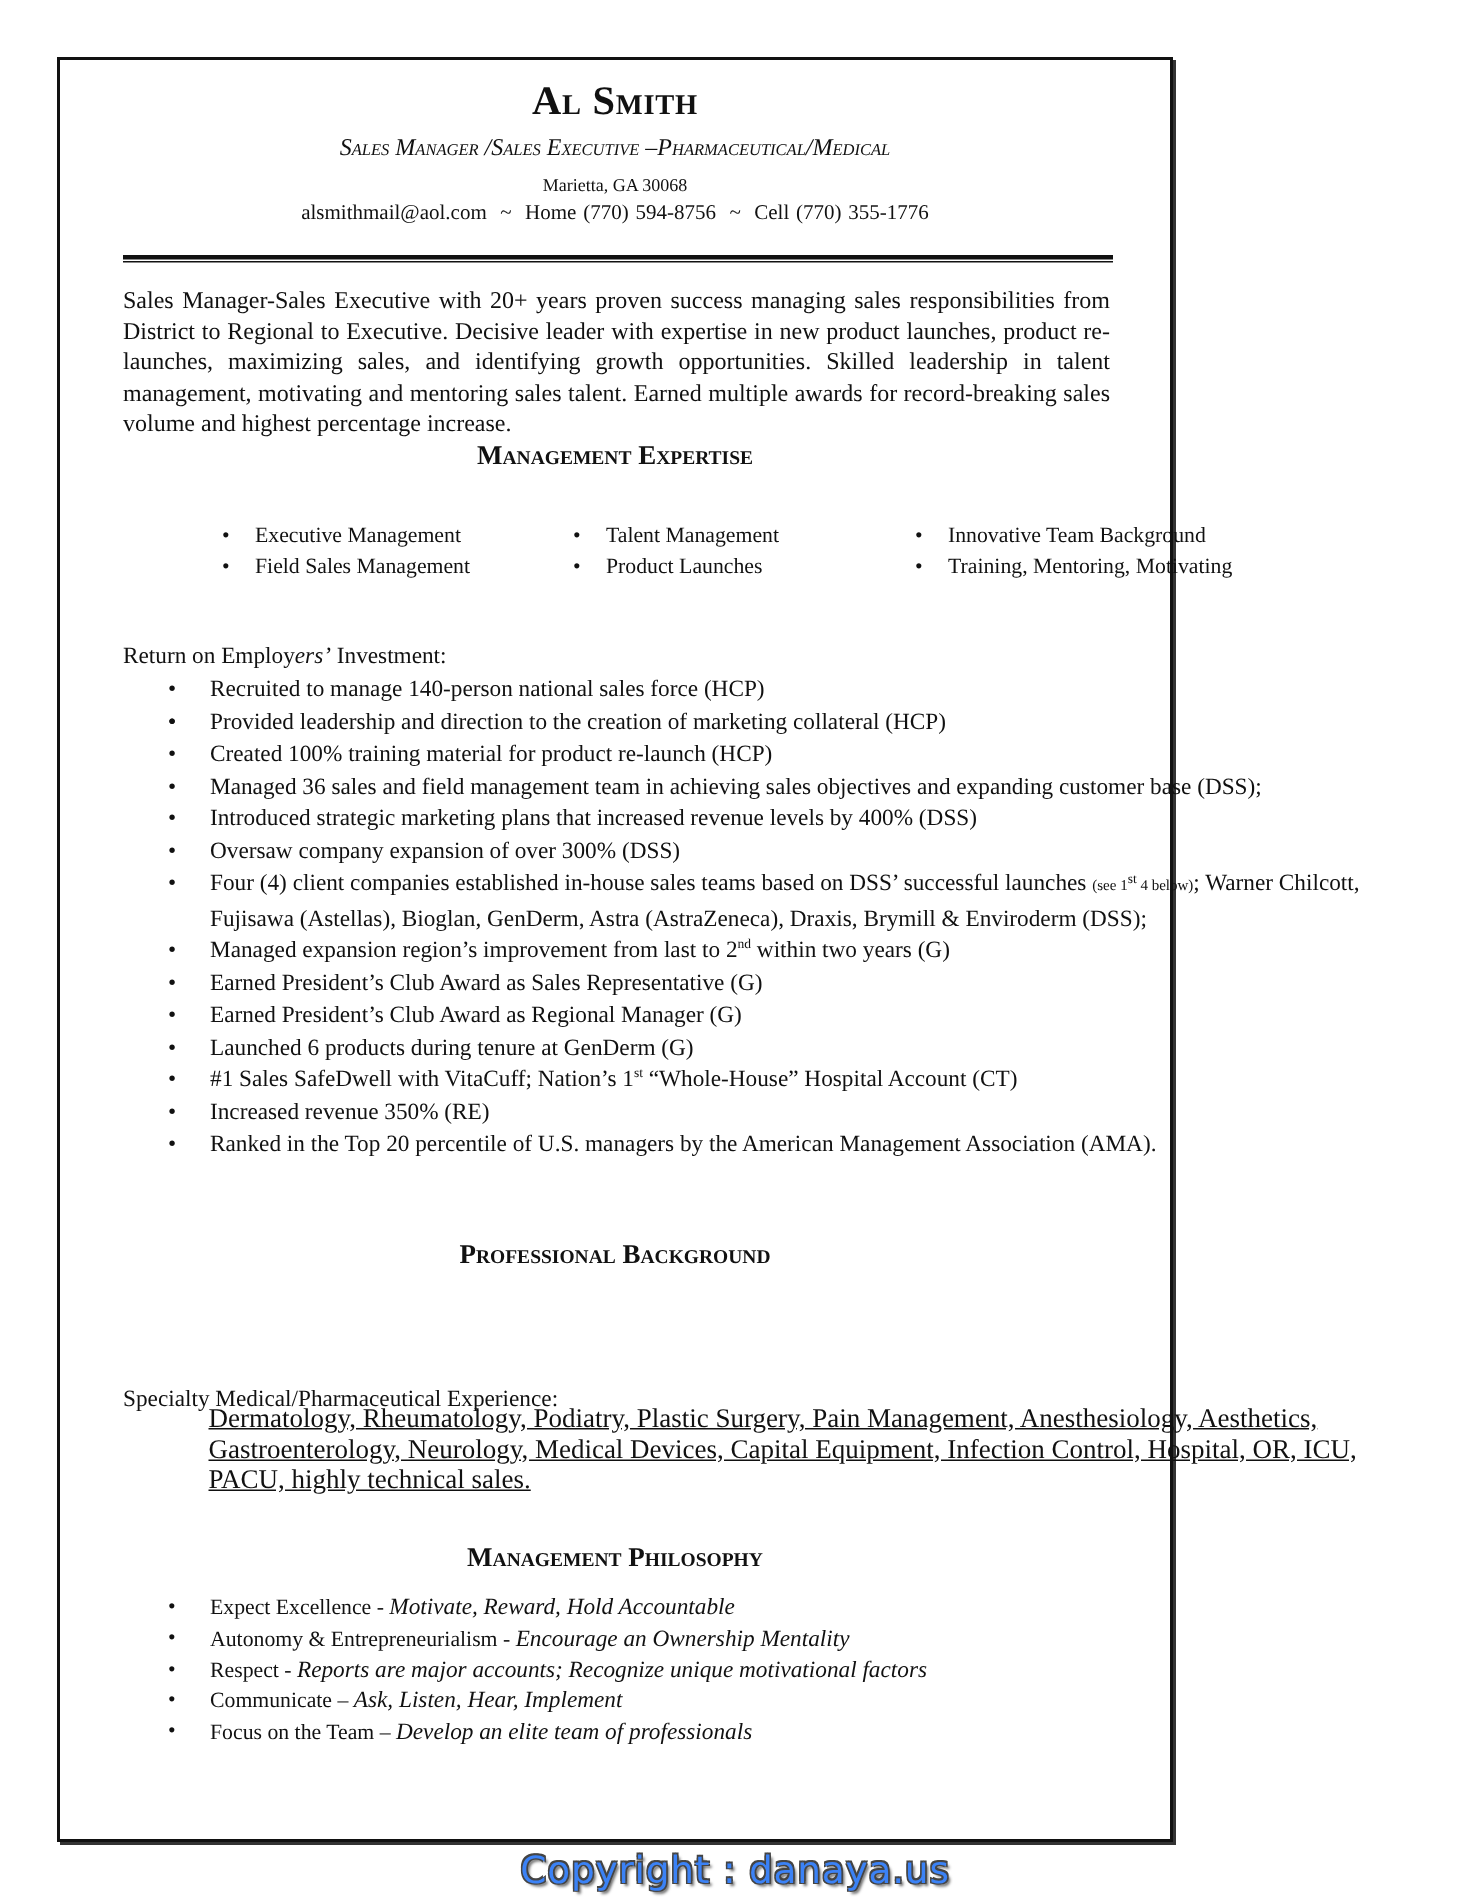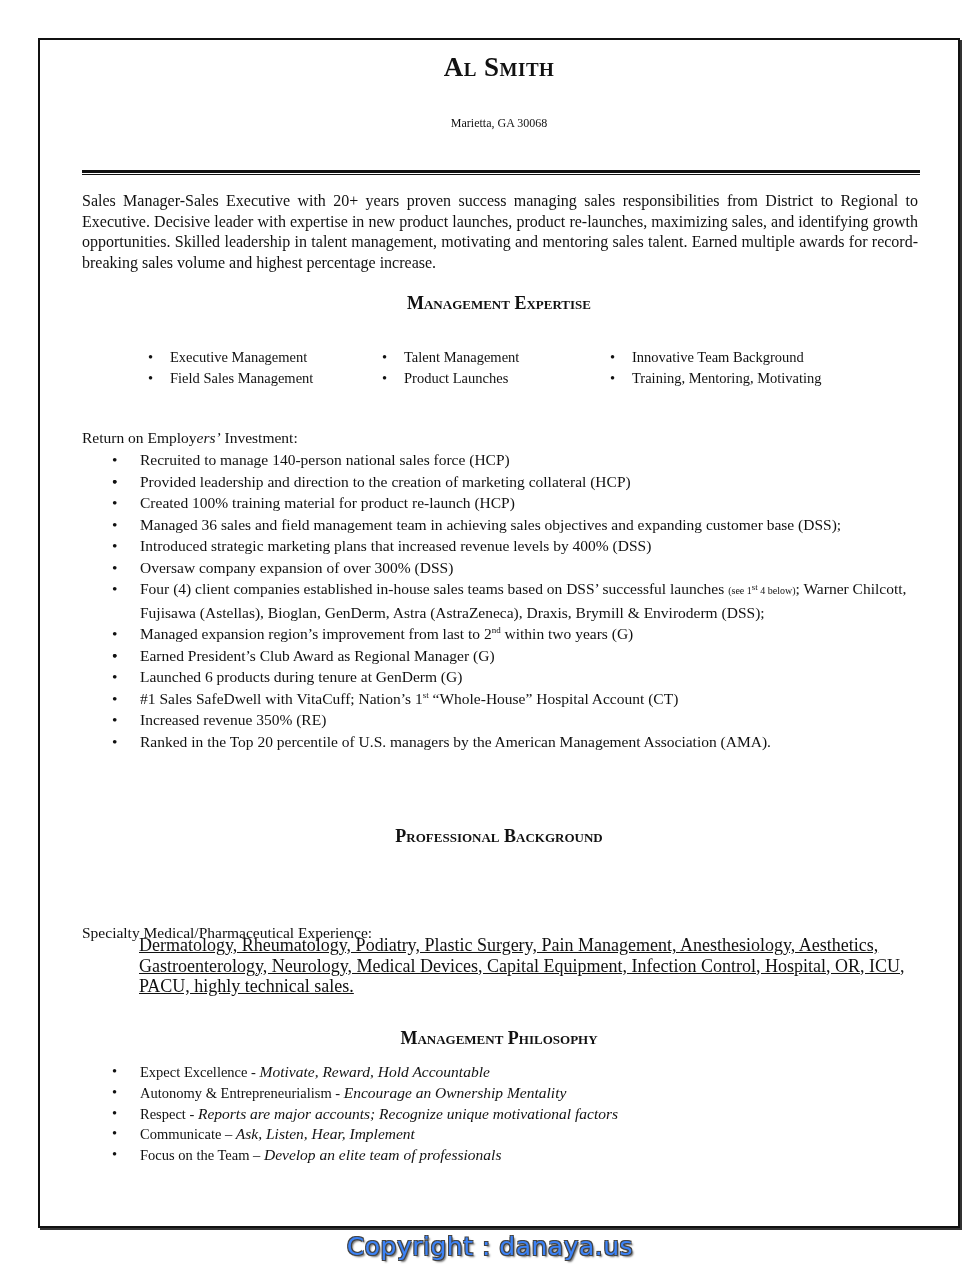--- a/index.html
+++ b/index.html
@@ -1,18 +1,18 @@
 <!DOCTYPE html>
 <html><head>
 <meta charset="utf-8">
 <style>
   html, body { margin:0; padding:0; background:#ffffff; }
   body { width:980px; height:1269px; position:relative; overflow:hidden;
          font-family:"Liberation Serif","DejaVu Serif",serif; color:#111; }
-  .page { position:absolute; left:38px; top:38px; width:922px; height:1190px;
+  .page { position:absolute; left:38px; top:38px; width:744px; height:1190px;
           border:2px solid #111; box-shadow:2px 2px 0 #333; box-sizing:border-box; }
   .abs { position:absolute; }
   .center { left:0; right:0; text-align:center; }
   .name { top:12px; font-size:27px; font-weight:bold; font-variant:small-caps; letter-spacing:0.5px; }
   .subtitle { top:50px; font-size:16px; font-style:italic; font-variant:small-caps; }
   .addr { top:76px; font-size:12px; }
   .contact { top:95px; font-size:14px; word-spacing:1px; }
   .rule { left:42px; right:38px; top:130px; border-top:3px solid #111; border-bottom:1px solid #111; height:1px; }
   .summary { left:42px; right:40px; top:151px; font-size:16px; line-height:20.5px; text-align:justify; }
   .summary b { font-weight:normal; }
@@ -37,21 +37,29 @@
                font-family:"DejaVu Sans","Liberation Sans",sans-serif; font-size:25px;
                color:#3b82f6; letter-spacing:0.5px;
                text-shadow:1px 1px 0 #444, -1px -1px 0 #444, 1px -1px 0 #444, -1px 1px 0 #444, 2px 2px 2px #666; }
 </style>
 </head>
 <body>
 
 <div class="page">
 
   <div class="abs center name">Al Smith</div>
+  <div class="abs center subtitle">Sales Manager /Sales Executive –Pharmaceutical/Medical</div>
   <div class="abs center addr">Marietta, GA 30068</div>
+  <div class="abs center contact">
+    <span>alsmithmail@aol.com</span>
+    &nbsp;<span>~</span>&nbsp;
+    <span>Home (770) 594-8756</span>
+    &nbsp;<span>~</span>&nbsp;
+    <span>Cell (770) 355-1776</span>
+  </div>
   <div class="abs rule"></div>
 
   <div class="abs summary"><b>Sales Manager-Sales Executive</b><span> with 20+ years proven success managing sales responsibilities from District to Regional to Executive. Decisive leader with expertise in new product launches, product re-launches, maximizing sales, and identifying growth opportunities. Skilled leadership in talent management, motivating and mentoring sales talent.  Earned multiple awards for record-breaking sales volume and highest percentage increase.</span></div>
 
   <div class="abs center heading" style="top:253px">Management Expertise</div>
 
   <div class="abs cols" style="left:0;right:0">
     <div class="col" style="left:104px">
       <div><span class="bullet">•</span><span>Executive Management</span></div>
       <div><span class="bullet">•</span><span>Field Sales Management</span></div>
@@ -71,21 +79,21 @@
   <div class="abs roi">
     <div class="item"><span class="bullet">•</span><span>Recruited to manage 140-person national sales force (HCP)</span></div>
     <div class="item"><span class="bullet">•</span></div>
     <div class="item"><span class="bullet">•</span><span>Provided leadership and direction to the creation of marketing collateral (HCP)</span></div>
     <div class="item"><span class="bullet">•</span><span>Created 100% training material for product re-launch (HCP)</span></div>
     <div class="item"><span class="bullet">•</span><span>Managed 36 sales and field management team in achieving sales objectives and expanding customer base (DSS);</span></div>
     <div class="item"><span class="bullet">•</span><span>Introduced strategic marketing plans that increased revenue levels by 400% (DSS)</span></div>
     <div class="item"><span class="bullet">•</span><span>Oversaw company expansion of over 300% (DSS)</span></div>
     <div class="item"><span class="bullet">•</span><span>Four (4) client companies established in-house sales teams based on DSS’ successful launches </span><span class="small"><span>(see 1</span><sup>st</sup><span> 4 below)</span></span><span>; Warner Chilcott, Fujisawa (Astellas), Bioglan, GenDerm, Astra (AstraZeneca), Draxis, Brymill &amp; Enviroderm (DSS);</span></div>
     <div class="item"><span class="bullet">•</span><span>Managed expansion region’s improvement from last to 2</span><sup>nd</sup><span> within two years (G)</span></div>
-    <div class="item"><span class="bullet">•</span></div>
+    <div class="item"><span class="bullet">•</span><span>Earned President’s Club Award as Sales Representative (G)</span></div>
     <div class="item"><span class="bullet">•</span><span>Earned President’s Club Award as Regional Manager (G)</span></div>
     <div class="item"><span class="bullet">•</span><span>Launched 6 products during tenure at GenDerm (G)</span></div>
     <div class="item"><span class="bullet">•</span><span>#1 Sales SafeDwell with VitaCuff; Nation’s 1</span><sup>st</sup><span> “Whole-House” Hospital Account (CT)</span></div>
     <div class="item"><span class="bullet">•</span><span>Increased revenue 350% (RE)</span></div>
     <div class="item"><span class="bullet">•</span><span>Ranked in the Top 20 percentile of U.S. managers by the American Management Association (AMA).</span></div>
   </div>
 
   <div class="abs center heading" style="top:786px">Professional Background</div>
   <div class="abs spec-label">Specialty Medical/Pharmaceutical Experience:</div>
   <div class="abs spec">Dermatology, Rheumatology, Podiatry, Plastic Surgery, Pain Management, Anesthesiology, Aesthetics, Gastroenterology, Neurology, Medical Devices, Capital Equipment, Infection Control, Hospital, OR, ICU, PACU, highly technical sales.</div>

